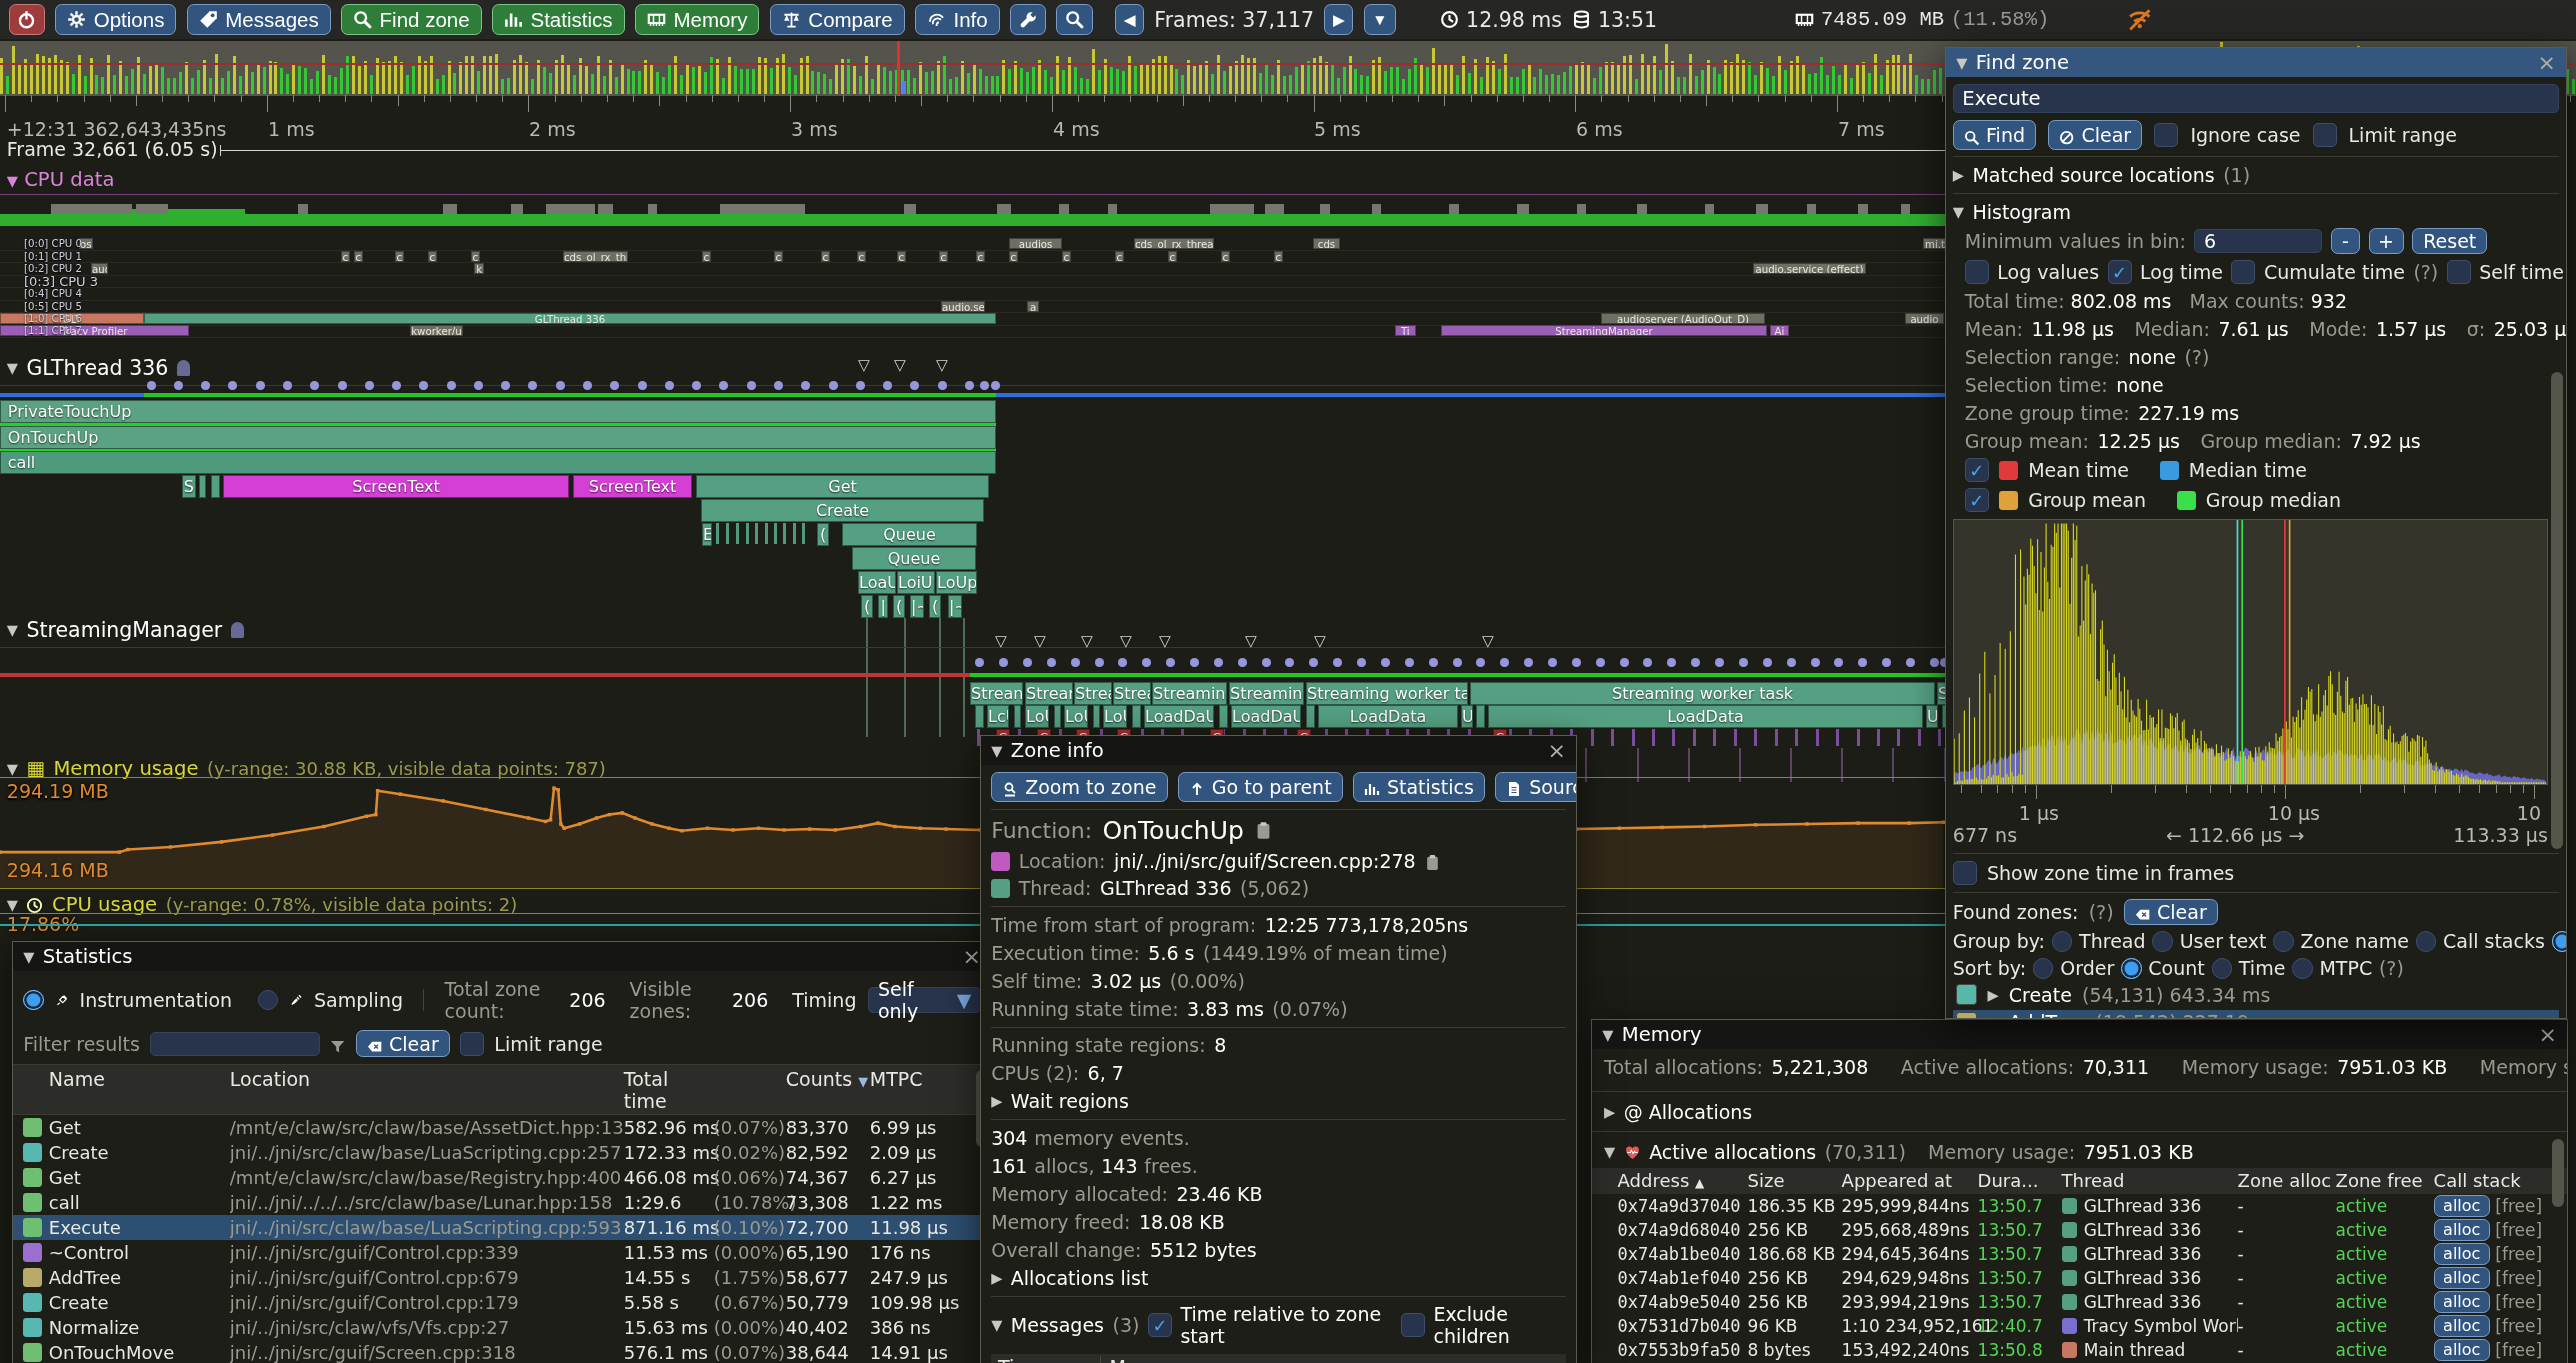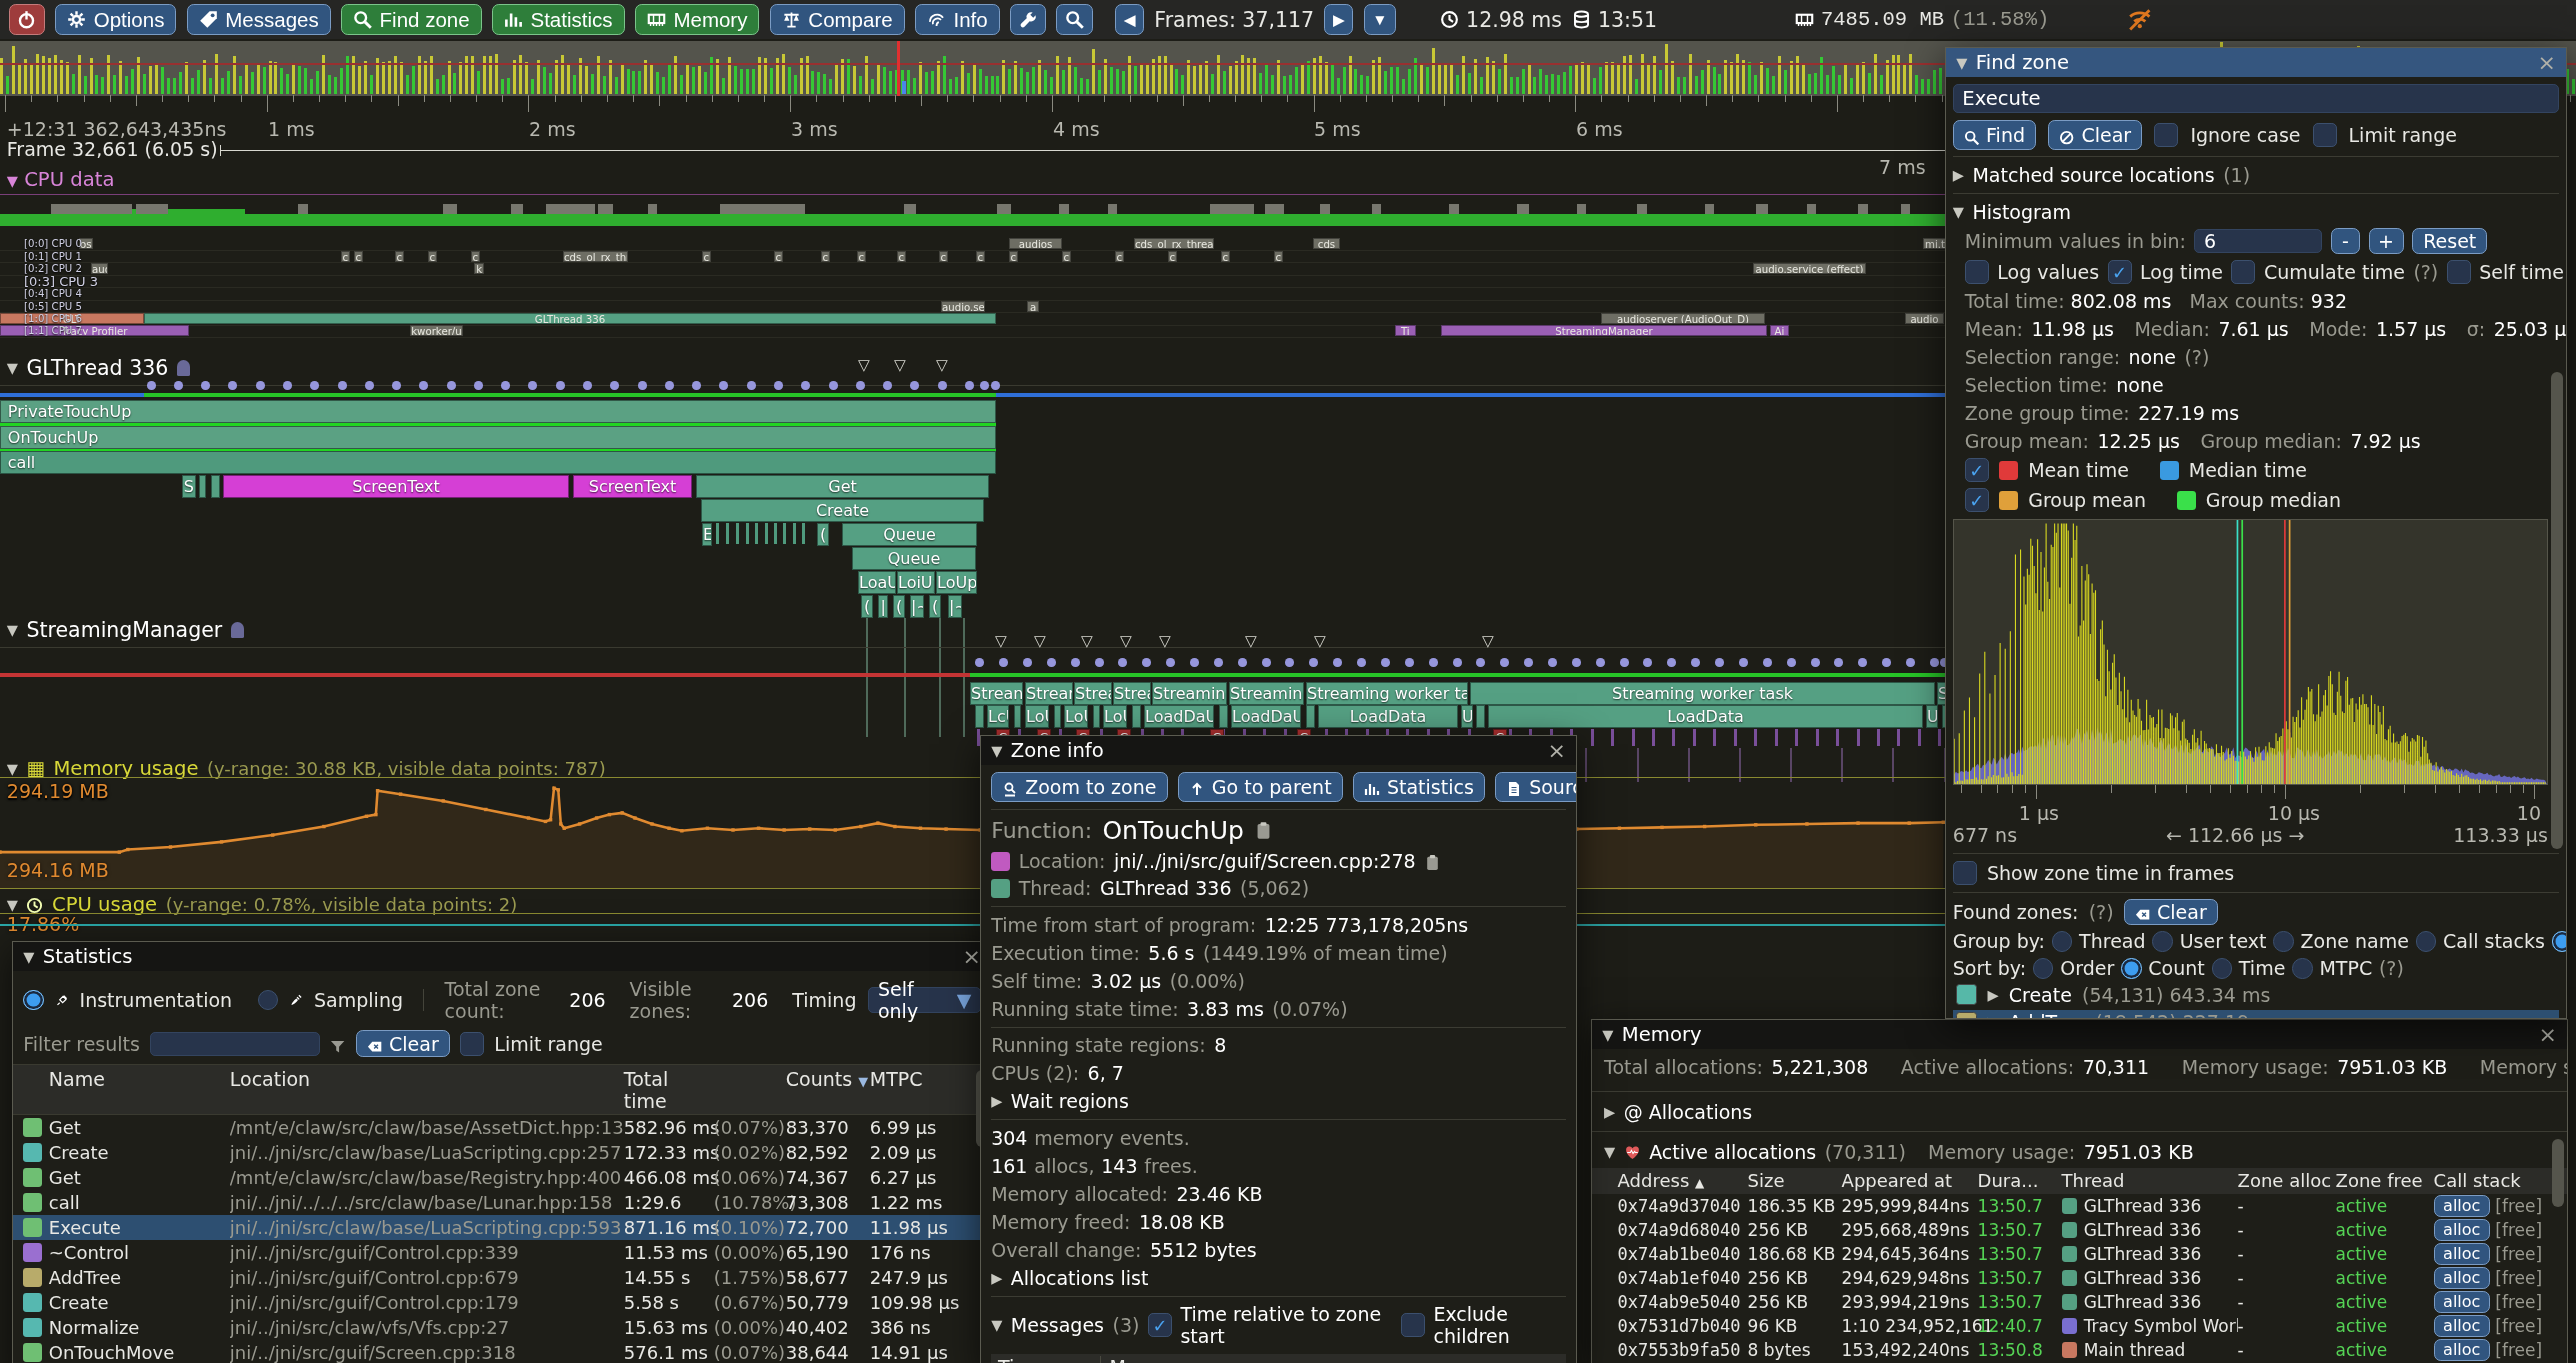--- a/index.html
+++ b/index.html
@@ -701,21 +701,21 @@
       <div style="position: absolute; left: 2570px; top: 0px; width: 0.9px; height: 6.8px; background: rgb(138, 138, 128);"></div>
     </div>
   <div class="rlabels" id="rlabels">
       <div style="position: absolute; left: 6.8px; top: 0px;">+12:31 362,643,435ns</div>
       <div style="position: absolute; left: 268px; top: 0px;">1 ms</div>
       <div style="position: absolute; left: 529px; top: 0px;">2 ms</div>
       <div style="position: absolute; left: 791px; top: 0px;">3 ms</div>
       <div style="position: absolute; left: 1053px; top: 0px;">4 ms</div>
       <div style="position: absolute; left: 1314px; top: 0px;">5 ms</div>
       <div style="position: absolute; left: 1576px; top: 0px;">6 ms</div>
-      <div style="position: absolute; left: 1879px; top: 0px; margin-top: 38px;">7 ms</div>
+      <div style="position: absolute; left: 1838px; top: 0px;">7 ms</div>
     </div>
 
   <div id="timeline" class="abs" style="left:0;top:136px;width:2576px;height:805px;">
       <div style="position: absolute; left: 6.8px; top: 1.7px; color: rgb(232, 232, 228);">Frame 32,661 (6.05 s)</div>
       <div style="position: absolute; left: 220px; top: 13.6px; width: 1725px; height: 0.9px; background: rgb(216, 216, 208);"></div>
       <div style="position: absolute; left: 220px; top: 8.5px; width: 0.9px; height: 11px; background: rgb(216, 216, 208);"></div>
       <div style="position: absolute; left: 6.8px; top: 32px; color: rgb(216, 132, 216); font-size: 19.6px;"><span class="tri" style="color:#d884d8">▼</span> <span>CPU data</span></div>
       <div style="position: absolute; left: 0px; top: 58px; width: 1945px; height: 0.9px; background: rgb(122, 63, 122);"></div>
       <div style="position: absolute; left: 0px; top: 78px; width: 1945px; height: 12px; background: rgb(47, 174, 47);"></div>
       <div style="position: absolute; left: 51px; top: 73px; width: 194px; height: 17px; background: rgb(47, 174, 47);"></div>

